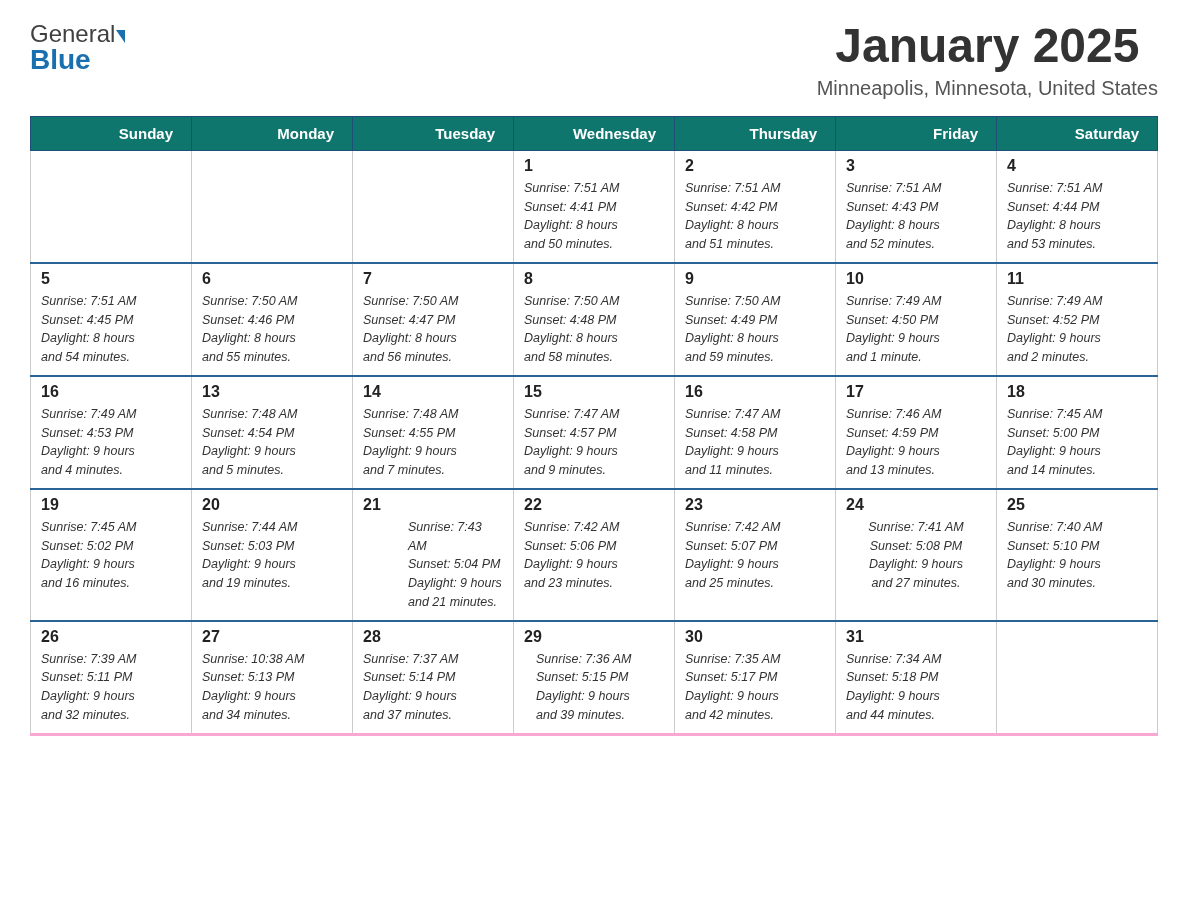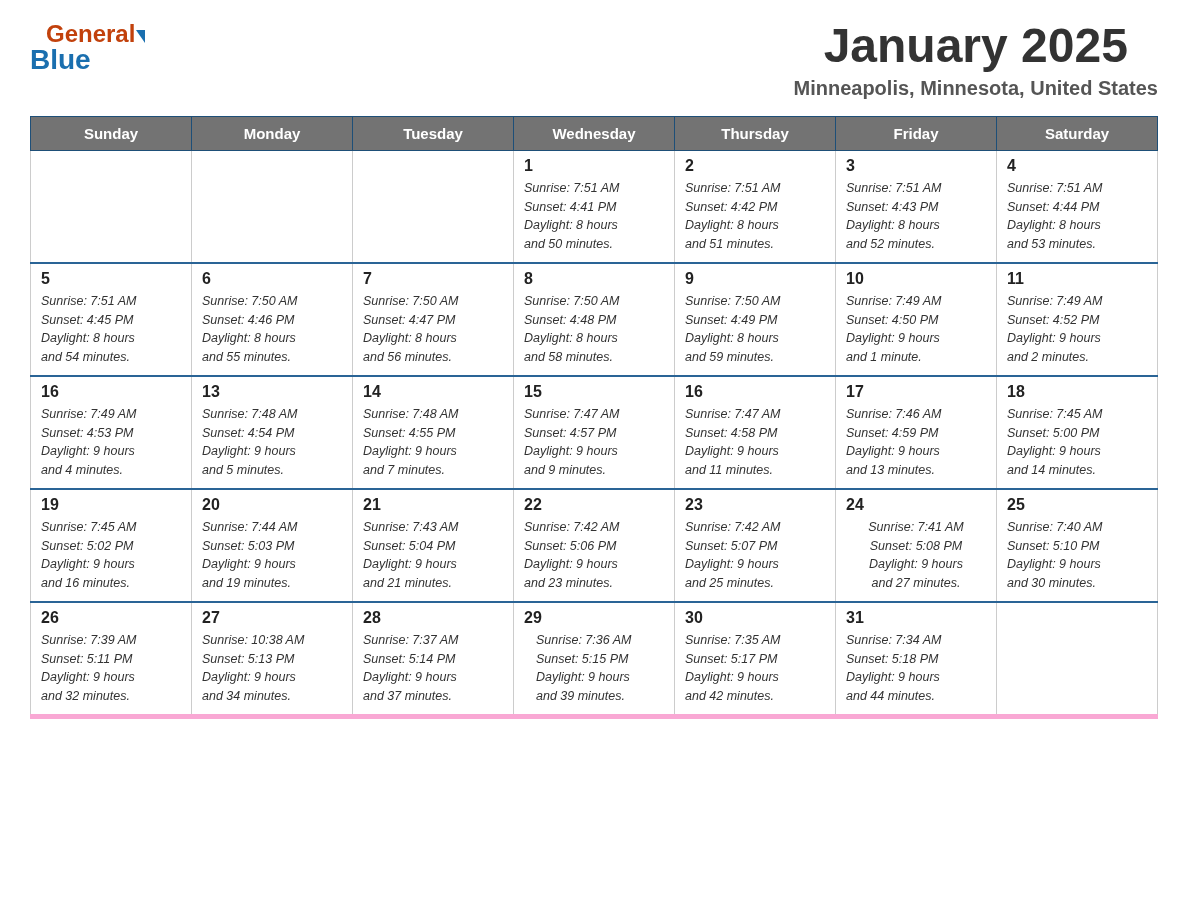--- a/index.html
+++ b/index.html
@@ -23,46 +23,45 @@
     .month-title {
       font-size: 48px;
       font-weight: bold;
       color: #333;
       line-height: 1.1;
     }
     .location-title {
       font-size: 20px;
       color: #555;
       margin-top: 4px;
-      font-weight: bold;
     }
     .calendar {
       width: 100%;
       border-collapse: collapse;
     }
     .calendar thead tr th {
-      background-color: #737373;
+      background-color: #0f766e;
       color: #fff;
       font-size: 15px;
       font-weight: bold;
-      padding: 8px 24px;
-      text-align: center;
+      padding: 8px 18px;
+      text-align: right;
       border: 1px solid #1e4f78;
     }
     .calendar tbody tr td {
       vertical-align: top;
       padding: 6px 10px 8px 10px;
       border: 1px solid #ccc;
       border-bottom: 2px solid #2a6496;
       font-size: 13px;
       min-height: 90px;
       width: 14.28%;
     }
     .calendar tbody tr:last-child td {
-      border-bottom: 5px solid #f9a8d4;
+      border-bottom: 3px solid #f9a8d4;
     }
     .day-number {
       font-size: 16px;
       font-weight: bold;
       color: #222;
       margin-bottom: 4px;
     }
     .day-info {
       font-size: 12.5px;
       color: #333;
@@ -93,21 +92,21 @@
       position: relative;
       top: 2px;
     }
   </style>
 </head>
 <body>
 
 <div class="header">
   <div class="logo-container">
     <div class="logo-row">
-      <span style="font-size:24px;font-weight:bold;color:#c2410c;margin-left:16px;">General</span>
+      <span style="font-size:24px;font-weight:normal;color:#404040;">General</span>
       <span class="logo-arrow"></span>
     </div>
     <span style="font-size:28px;font-weight:bold;color:#1a6faf;margin-top:-4px;">Blue</span>
   </div>
   <div class="title-block">
     <div class="month-title">January 2025</div>
     <div class="location-title">Minneapolis, Minnesota, United States</div>
   </div>
 </div>
 
@@ -269,21 +268,21 @@
         </td>
         <td>
           <div class="day-number">20</div>
           <div class="day-info" style="white-space: pre-line;">Sunrise: 7:44 AM
 Sunset: 5:03 PM
 Daylight: 9 hours
 and 19 minutes.</div>
         </td>
         <td>
           <div class="day-number">21</div>
-          <div class="day-info" style="white-space: pre-line;">Sunrise: 7:43 AM
+          <div class="day-info" style="white-space: pre-line; margin-left: 45px;">Sunrise: 7:43 AM
 Sunset: 5:04 PM
 Daylight: 9 hours
 and 21 minutes.</div>
         </td>
         <td>
           <div class="day-number">22</div>
           <div class="day-info" style="white-space: pre-line;">Sunrise: 7:42 AM
 Sunset: 5:06 PM
 Daylight: 9 hours
 and 23 minutes.</div>

